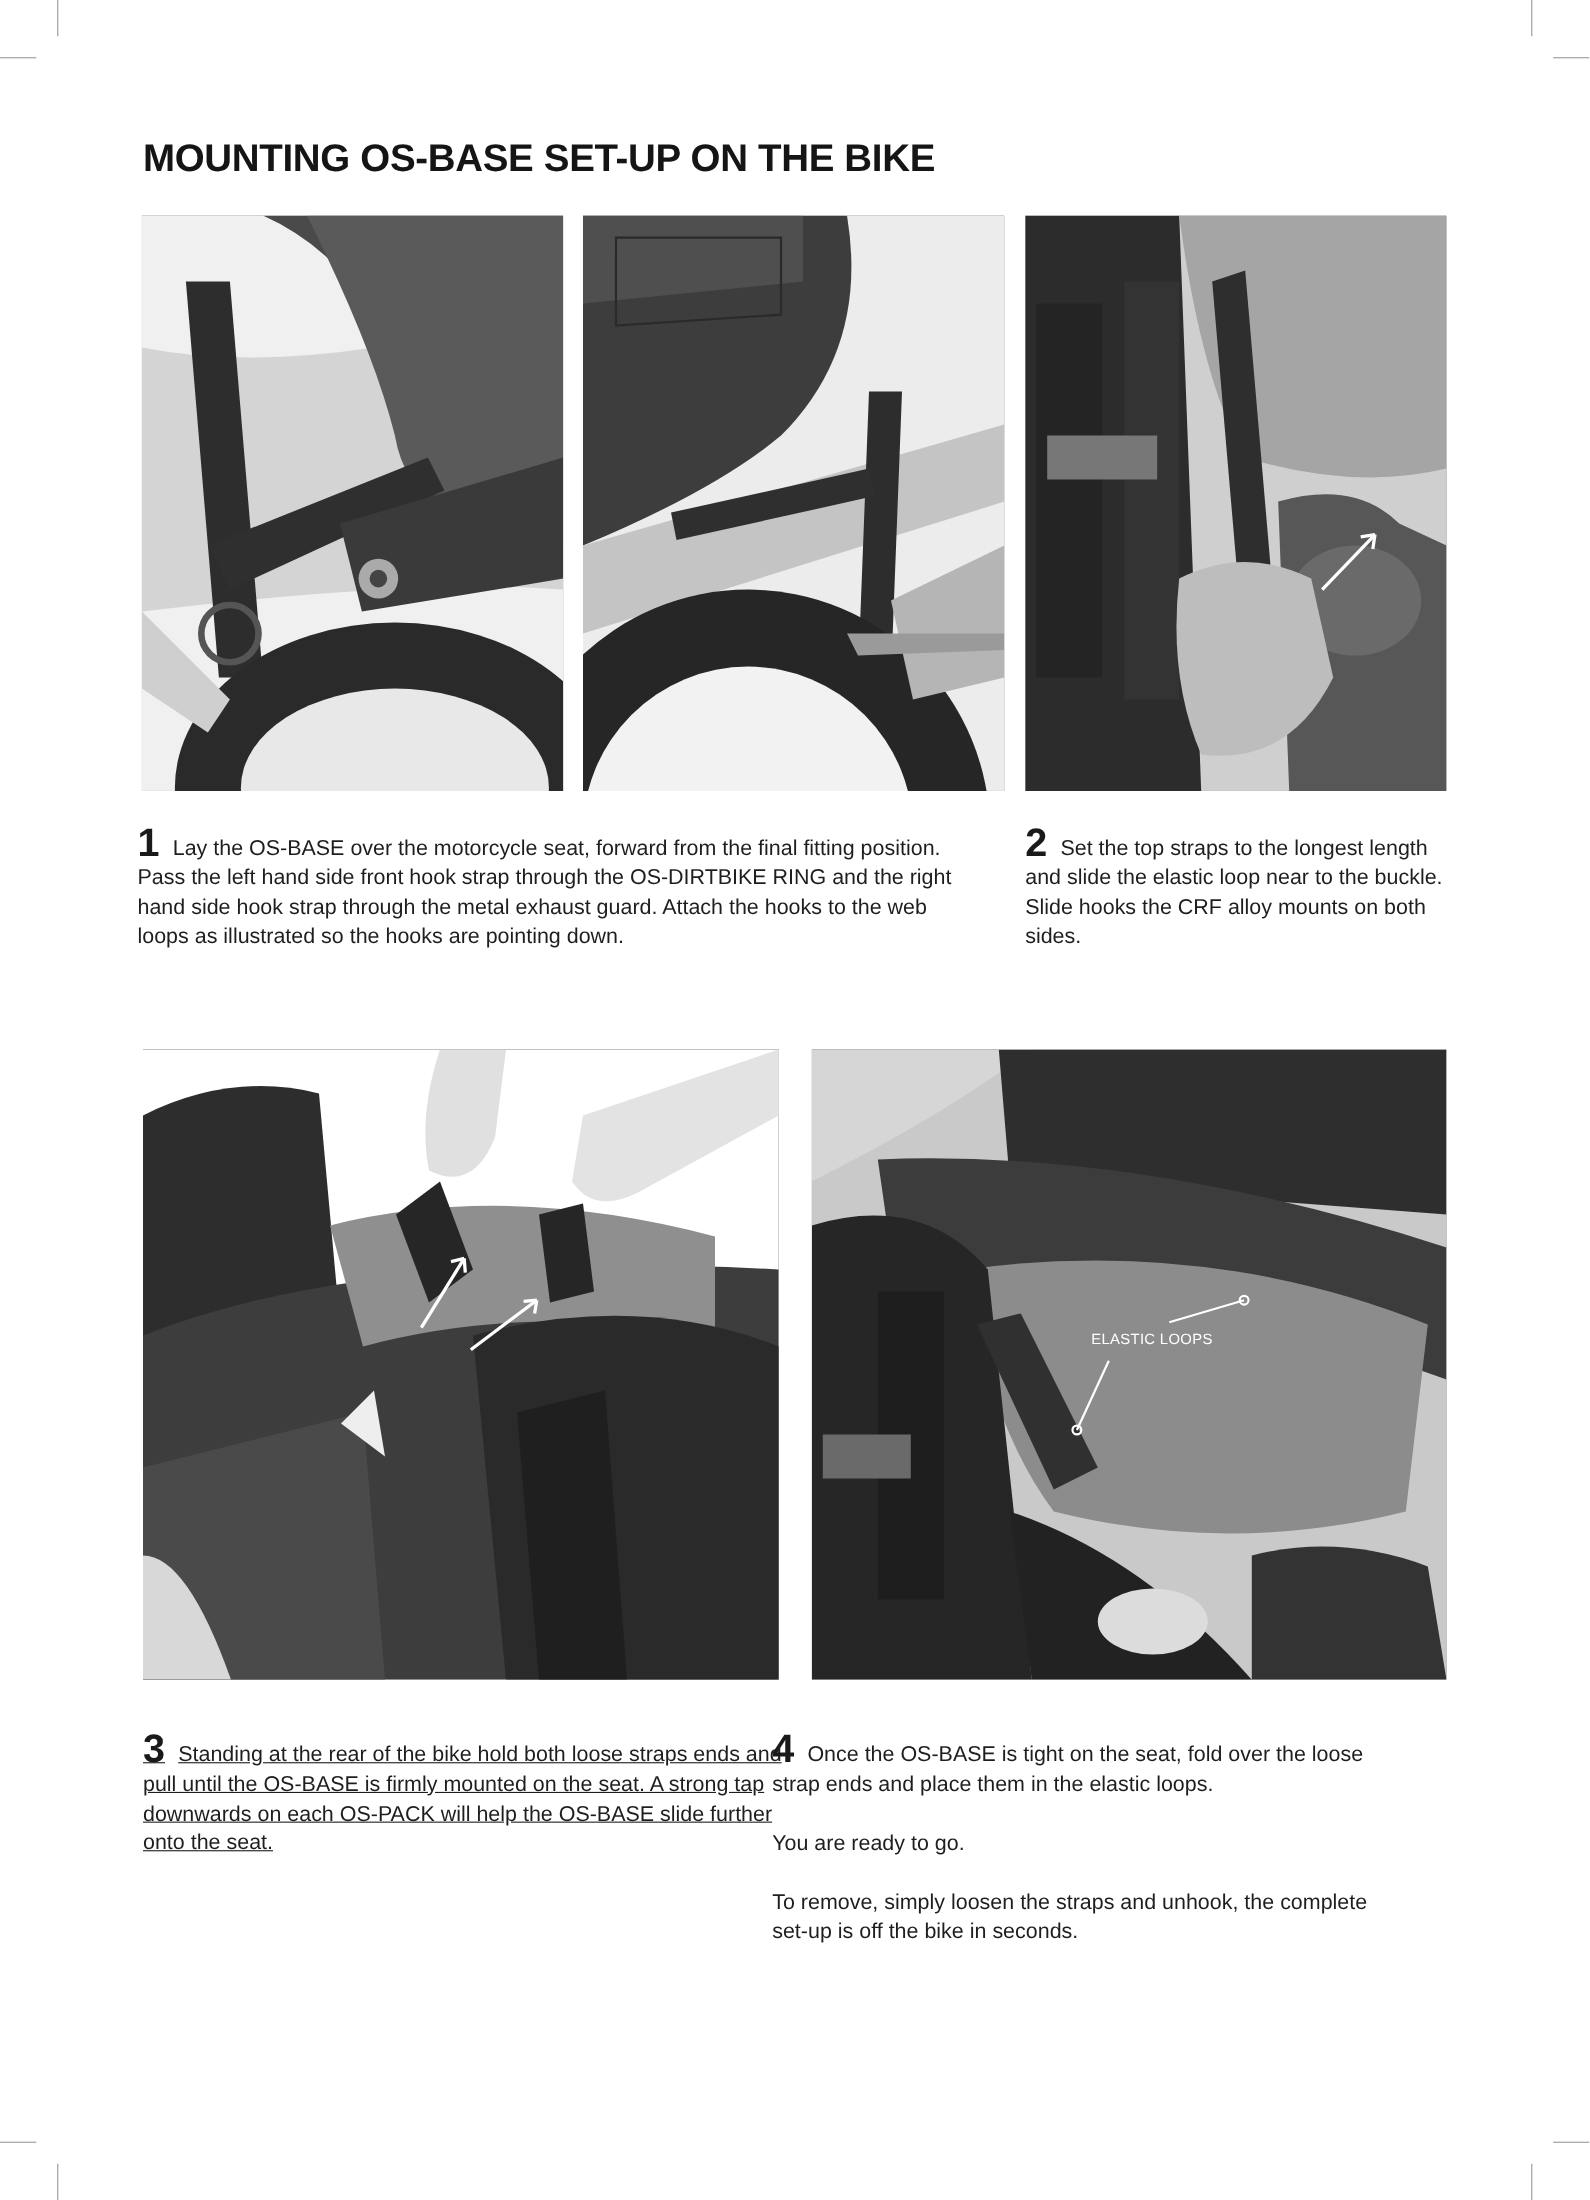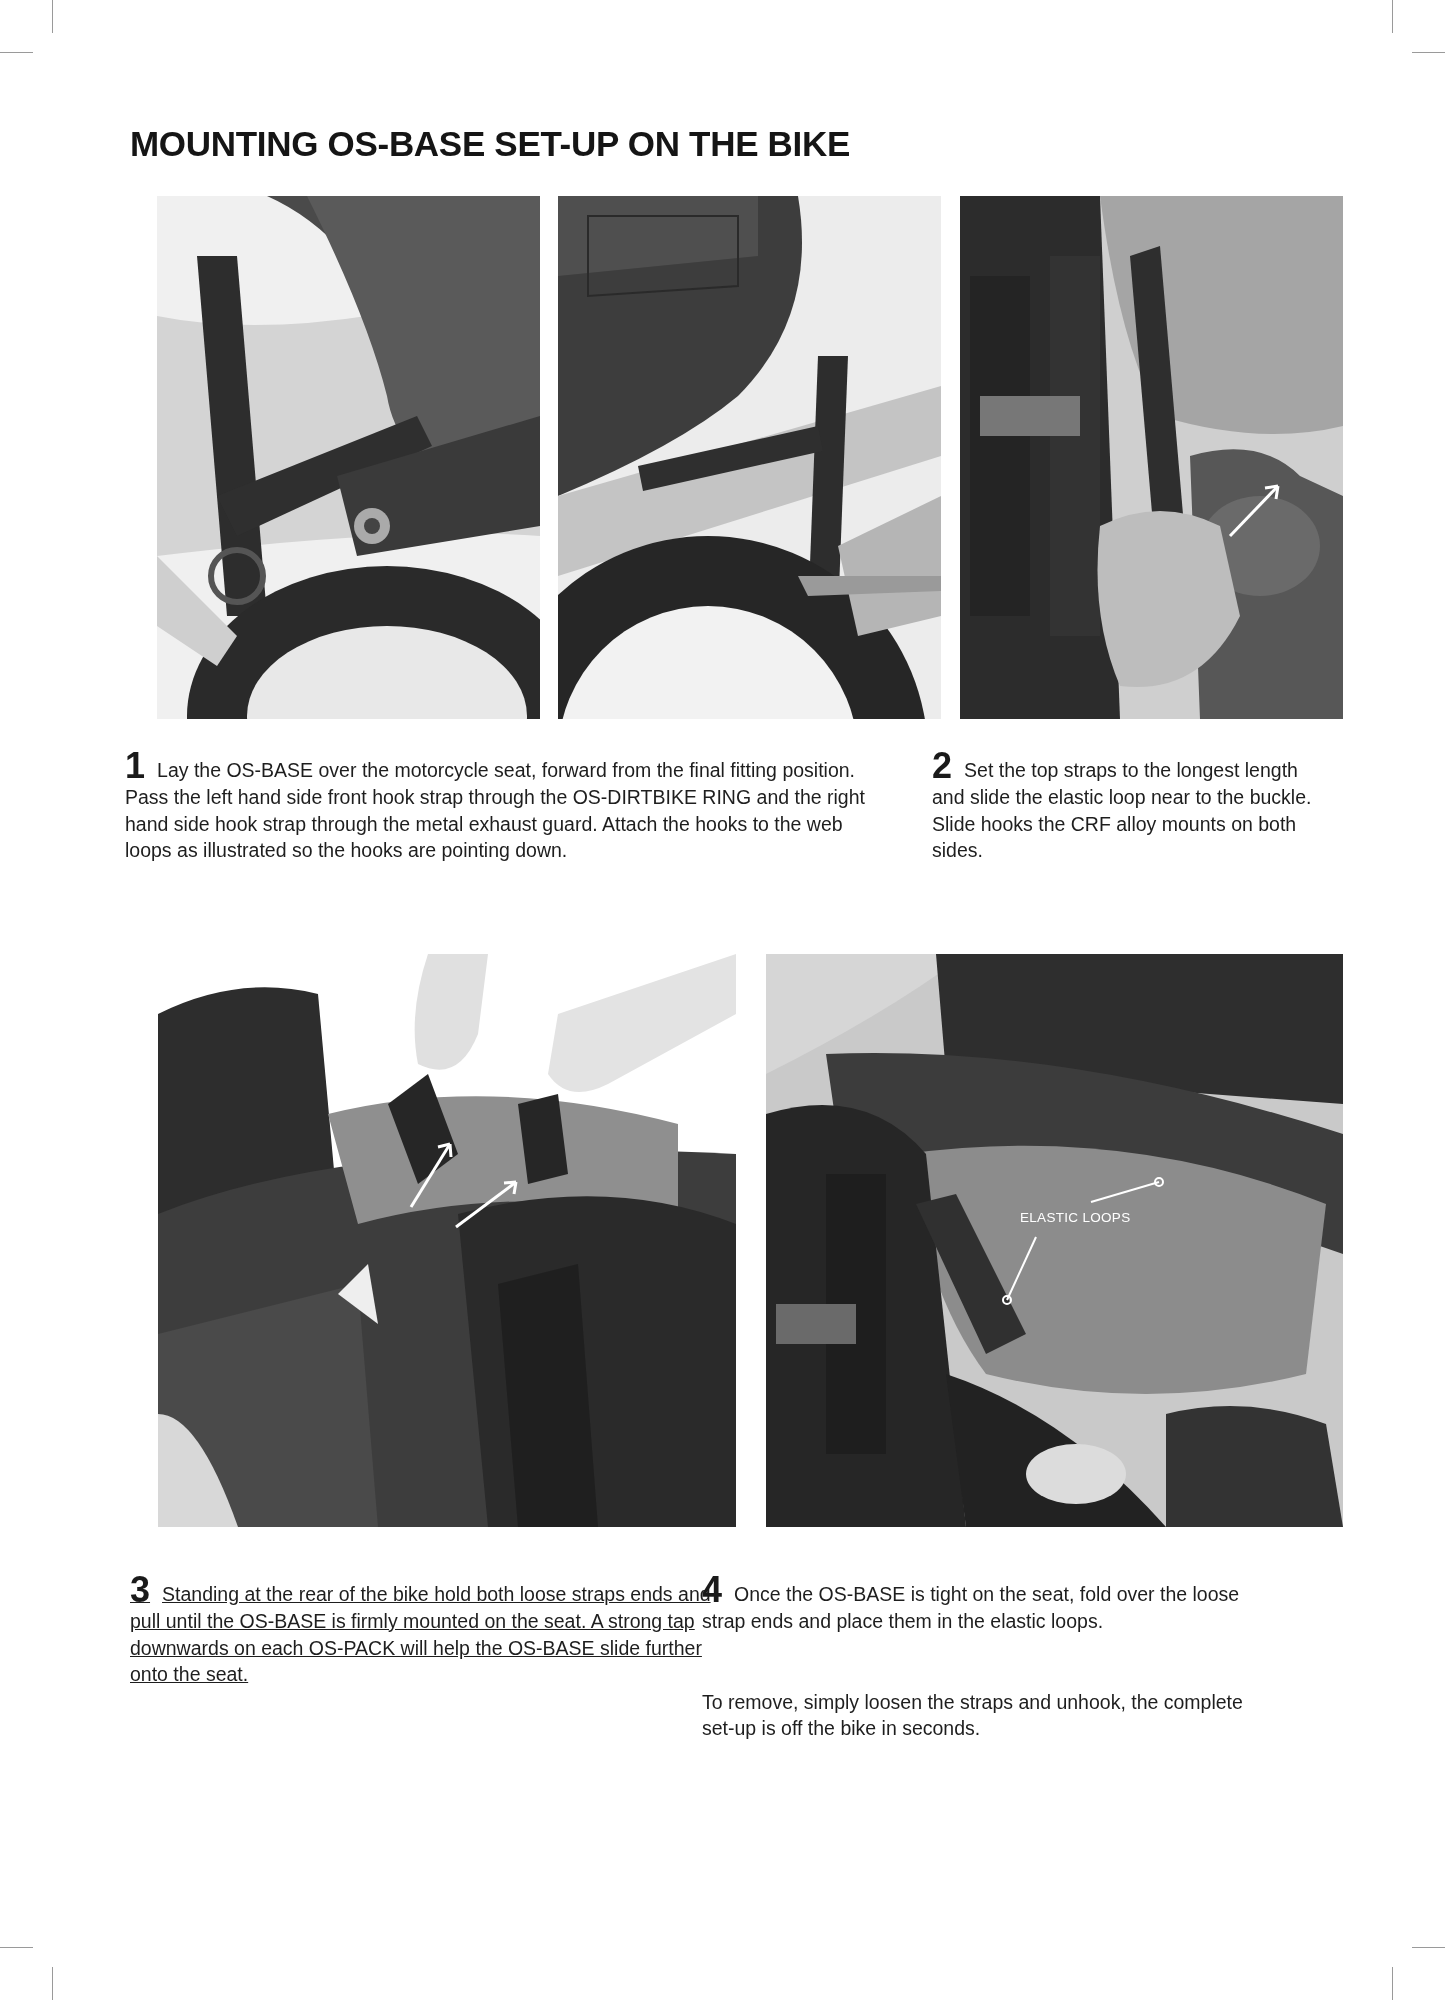--- a/index.html
+++ b/index.html
@@ -1,21 +1,21 @@
 <!DOCTYPE html>
 <html><head>
 <meta charset="utf-8">
 <style>
   html, body { margin:0; padding:0; background:#ffffff; }
   body { width:1445px; height:2000px; position:relative; overflow:hidden;
          font-family:"Liberation Sans", sans-serif; color:#1a1a1a; }
   .crop { position:absolute; background:#9a9a9a; }
   .title { position:absolute; left:130px; top:124px; font-size:35px; font-weight:bold;
            letter-spacing:-0.3px; color:#151515; margin:0; }
-  .photo { position:absolute; overflow:hidden; background:#8a8a8a;margin-left:28px; }
+  .photo { position:absolute; overflow:hidden; background:#8a8a8a; }
   .photo svg { width:100%; height:100%; display:block; }
   .step { position:absolute; font-size:19.5px; line-height:26.8px; color:#1e1e1e; margin:0; }
   .num { font-size:36px; font-weight:bold; line-height:26px; margin-right:12px; color:#1a1a1a; vertical-align:-1px; }
   .para { margin:0; }
   .gap { height:27px; }
   .label { position:absolute; font-size:13.5px; color:#ffffff; letter-spacing:0.3px; }
 </style>
 </head>
 <body>
 
@@ -133,15 +133,16 @@
   <span class="label" style="left:254px;top:256px;">ELASTIC LOOPS</span>
 </div>
 
 <div class="step" style="left:130px;top:1577px;width:600px;text-decoration:underline;">
   <p class="para"><span class="num">3</span><span>Standing at the rear of the bike hold both loose straps ends and pull until the OS-BASE is firmly mounted on the seat. A strong tap downwards on each OS-PACK will help the OS-BASE slide further onto the seat.</span></p>
 </div>
 
 <div class="step" style="left:702px;top:1577px;width:570px;">
   <p class="para"><span class="num">4</span><span>Once the OS-BASE is tight on the seat, fold over the loose strap ends and place them in the elastic loops.</span></p>
   <div class="gap"></div>
+  <p class="para">You are ready to go.</p>
   <div class="gap"></div>
   <p class="para">To remove, simply loosen the straps and unhook, the complete set-up is off the bike in seconds.</p>
 </div>
 
 </body></html>

